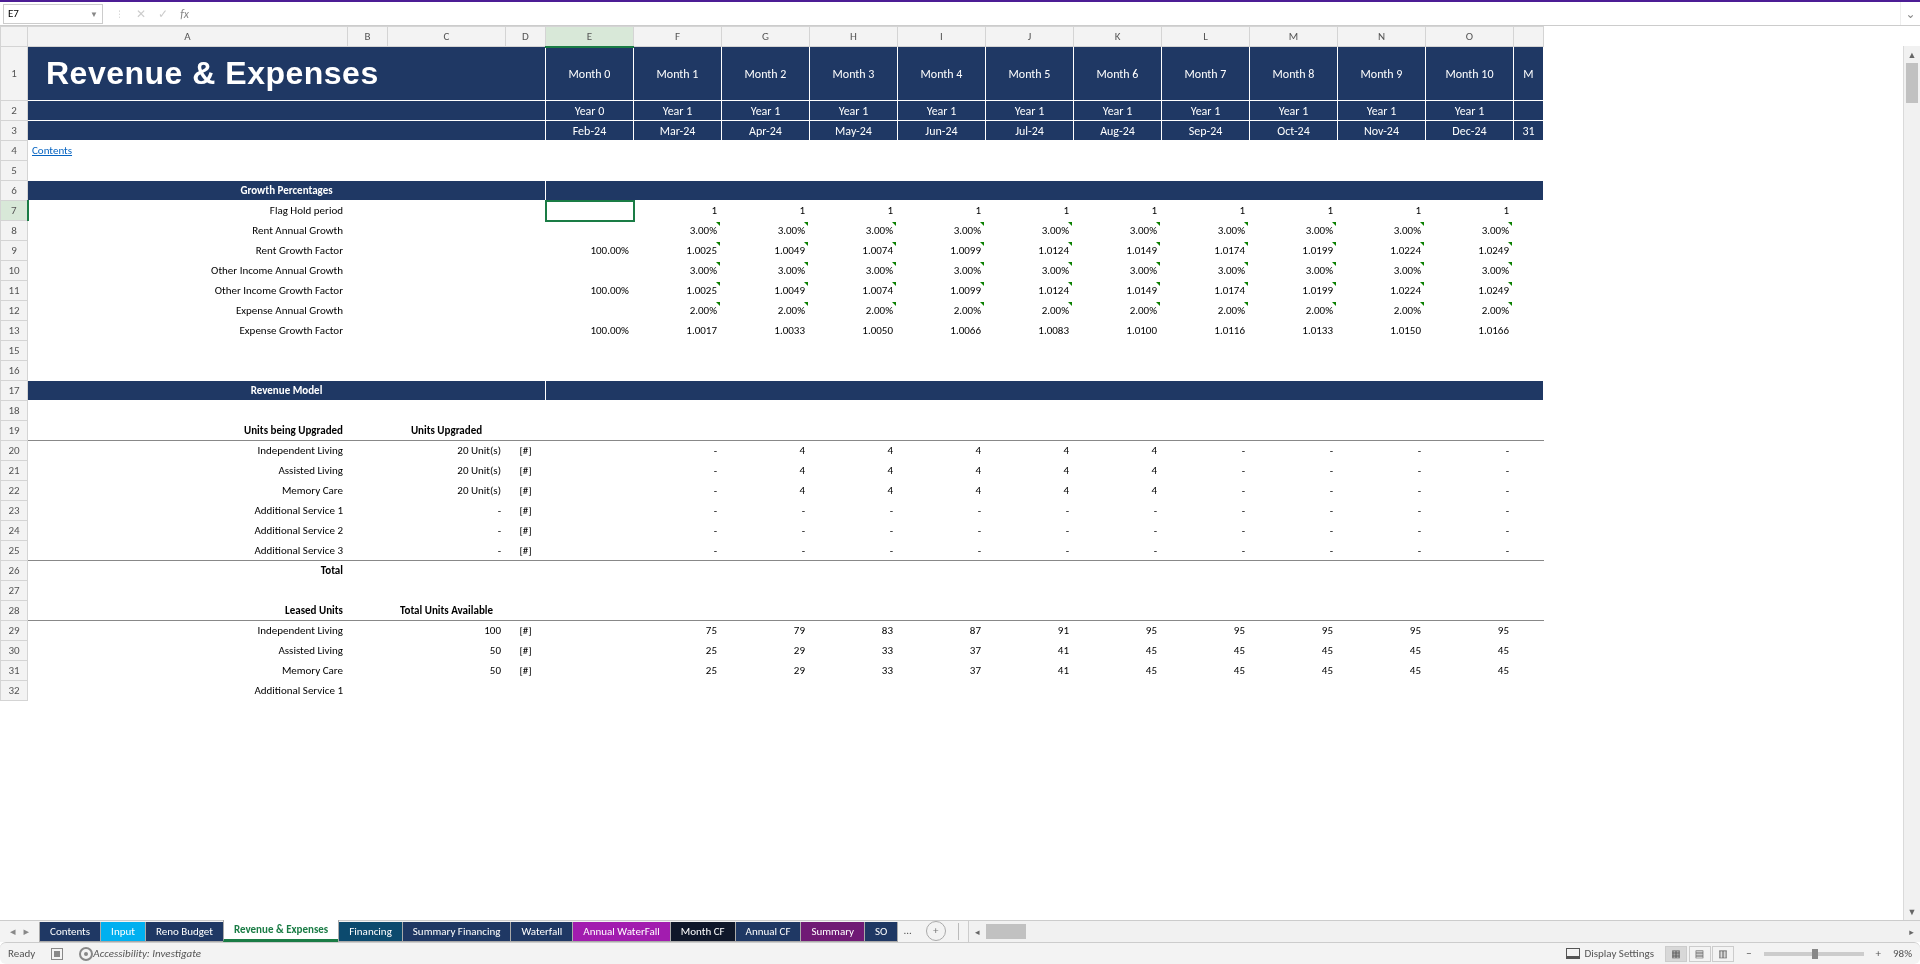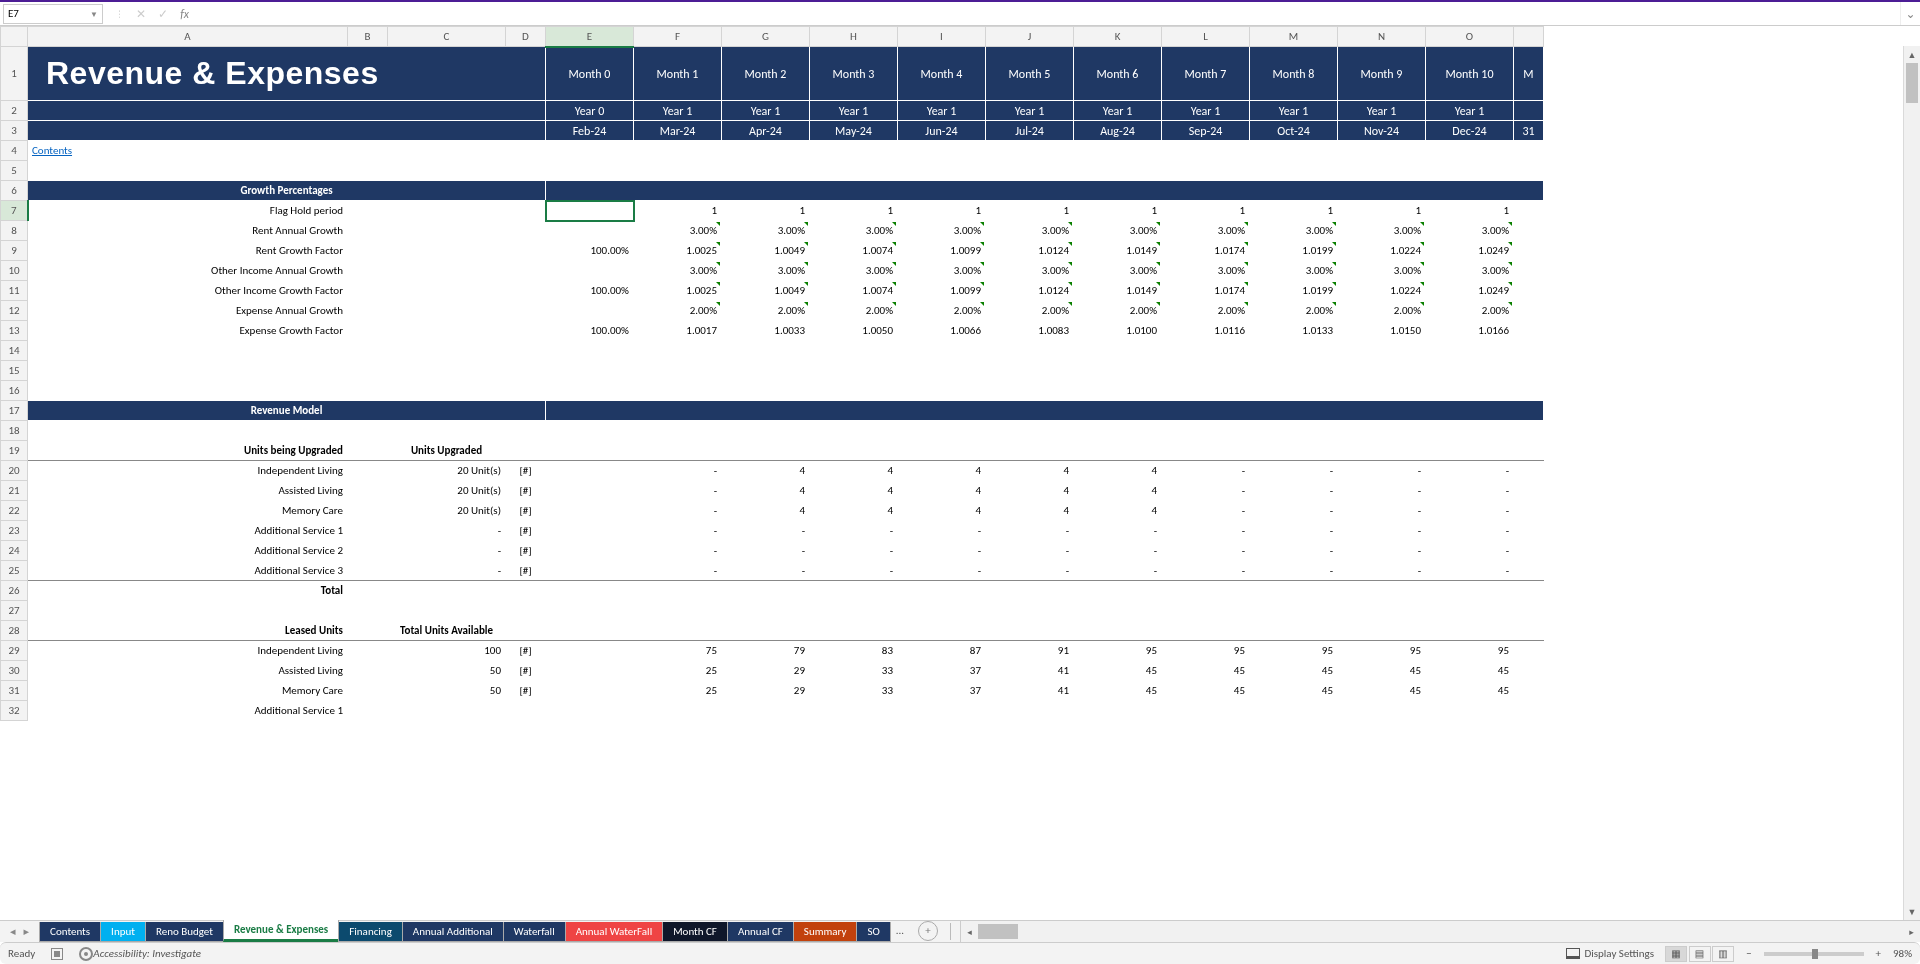--- a/index.html
+++ b/index.html
@@ -363,39 +363,20 @@
             <td>1.0066</td>
             <td>1.0083</td>
             <td>1.0100</td>
             <td>1.0116</td>
             <td>1.0133</td>
             <td>1.0150</td>
             <td>1.0166</td>
             <td></td>
           </tr>
           <tr>
-            <th class="rowhead">14</th>
-            <td></td>
-            <td></td>
-            <td></td>
-            <td></td>
-            <td></td>
-            <td></td>
-            <td></td>
-            <td></td>
-            <td></td>
-            <td></td>
-            <td></td>
-            <td></td>
-            <td></td>
-            <td></td>
-            <td></td>
-            <td></td>
-          </tr>
-          <tr>
             <th class="rowhead">15</th>
             <td></td>
             <td></td>
             <td></td>
             <td></td>
             <td></td>
             <td></td>
             <td></td>
             <td></td>
             <td></td>
@@ -729,26 +710,26 @@
     <div class="tabnav">
       <span>◂</span>
       <span>▸</span>
     </div>
     <div class="tabs" id="tabs">
         <span class="tab" style="background: rgb(31, 56, 100); color: rgb(255, 255, 255);">Contents</span>
         <span class="tab input-tab">Input</span>
         <span class="tab" style="background: rgb(31, 56, 100); color: rgb(255, 255, 255);">Reno Budget</span>
         <span class="tab active">Revenue &amp; Expenses</span>
         <span class="tab" style="background: #0c4a6e; color: rgb(255, 255, 255);">Financing</span>
-        <span class="tab" style="background: rgb(31, 56, 100); color: rgb(255, 255, 255);">Annual Additional</span>
+        <span class="tab" style="background: rgb(31, 56, 100); color: rgb(255, 255, 255);">Summary Financing</span>
         <span class="tab" style="background: rgb(31, 56, 100); color: rgb(255, 255, 255);">Waterfall</span>
-        <span class="tab" style="background: #ef4444; color: rgb(255, 255, 255);">Annual WaterFall</span>
+        <span class="tab" style="background: #a21caf; color: rgb(255, 255, 255);">Annual WaterFall</span>
         <span class="tab" style="background: #0f172a; color: rgb(255, 255, 255);">Month CF</span>
         <span class="tab" style="background: rgb(31, 56, 100); color: rgb(255, 255, 255);">Annual CF</span>
-        <span class="tab" style="background: #c2410c; color: rgb(255, 255, 255);">Summary</span>
+        <span class="tab" style="background: #701a75; color: rgb(255, 255, 255);">Summary</span>
         <span class="tab" style="background: rgb(31, 56, 100); color: rgb(255, 255, 255);">SO</span>
       </div>
     <span class="tab-more">...</span>
     <span class="tab-add">+</span>
     <span style="width:6px;border-left:1px solid #bbb;margin:2px 4px;"></span>
     <div class="hscroll">
       <span class="hbtn">◂</span>
       <div class="hthumb"></div>
       <span class="hbtn" style="margin-left:auto">▸</span>
     </div>

